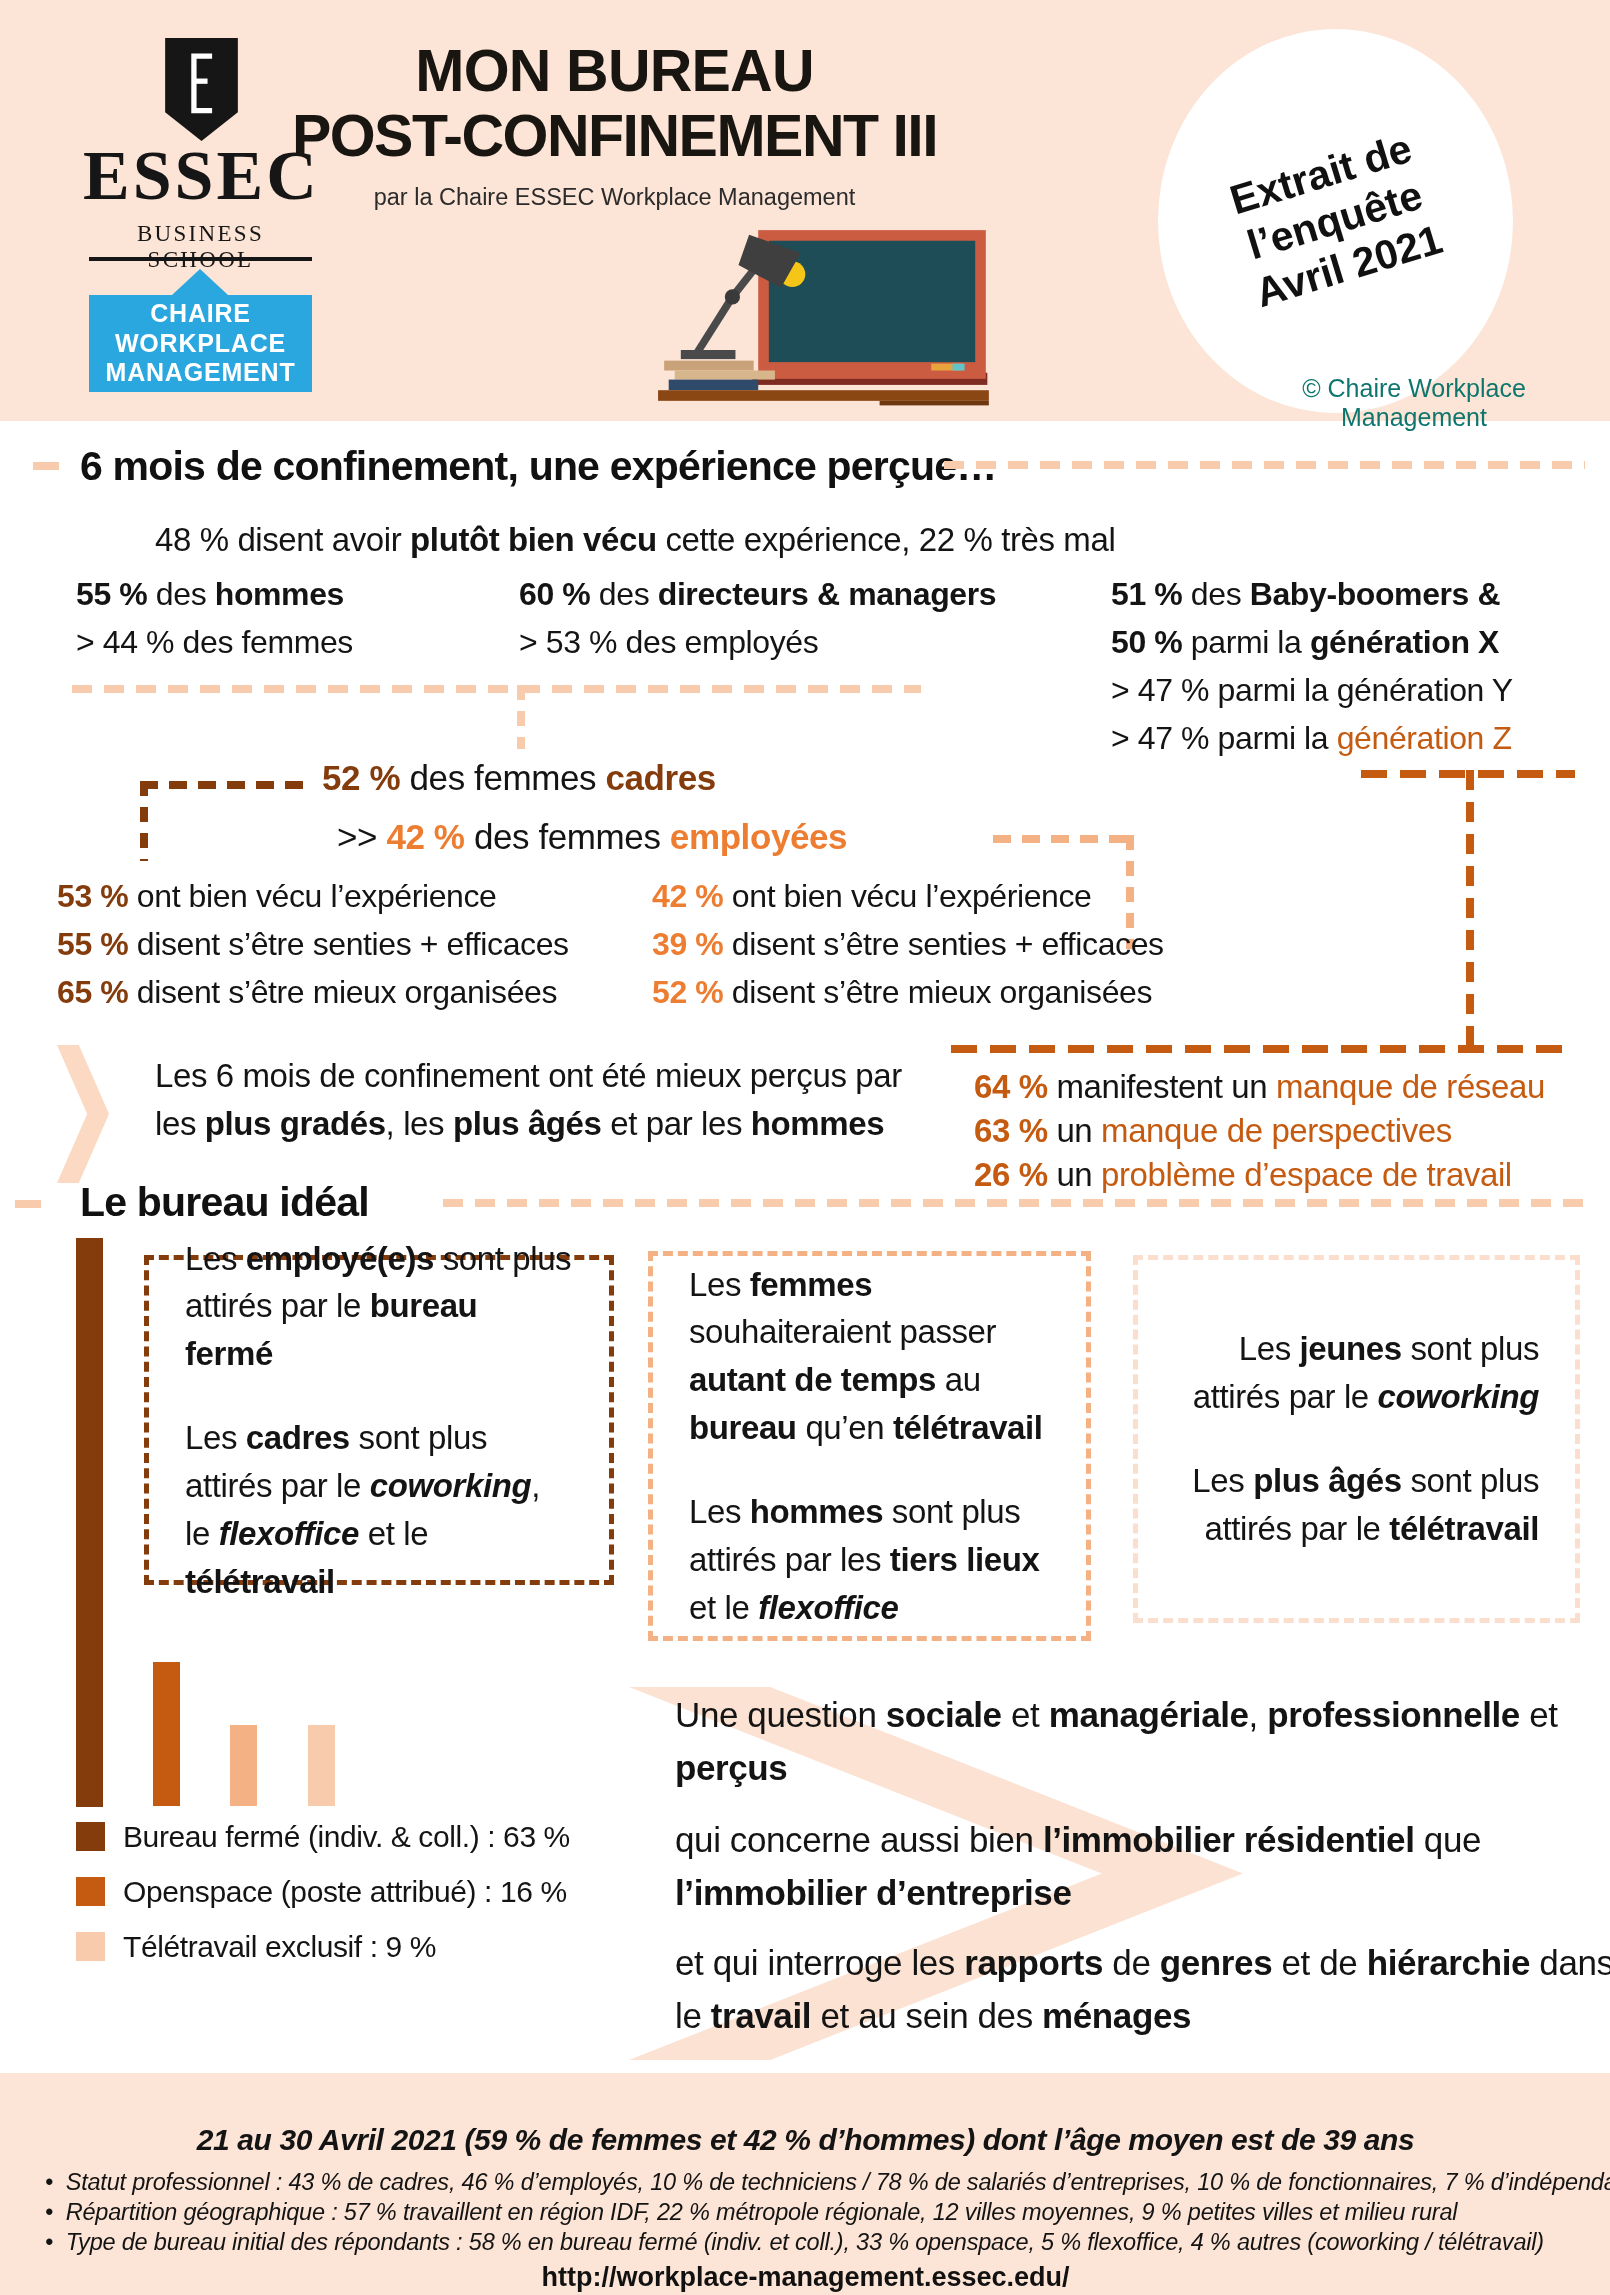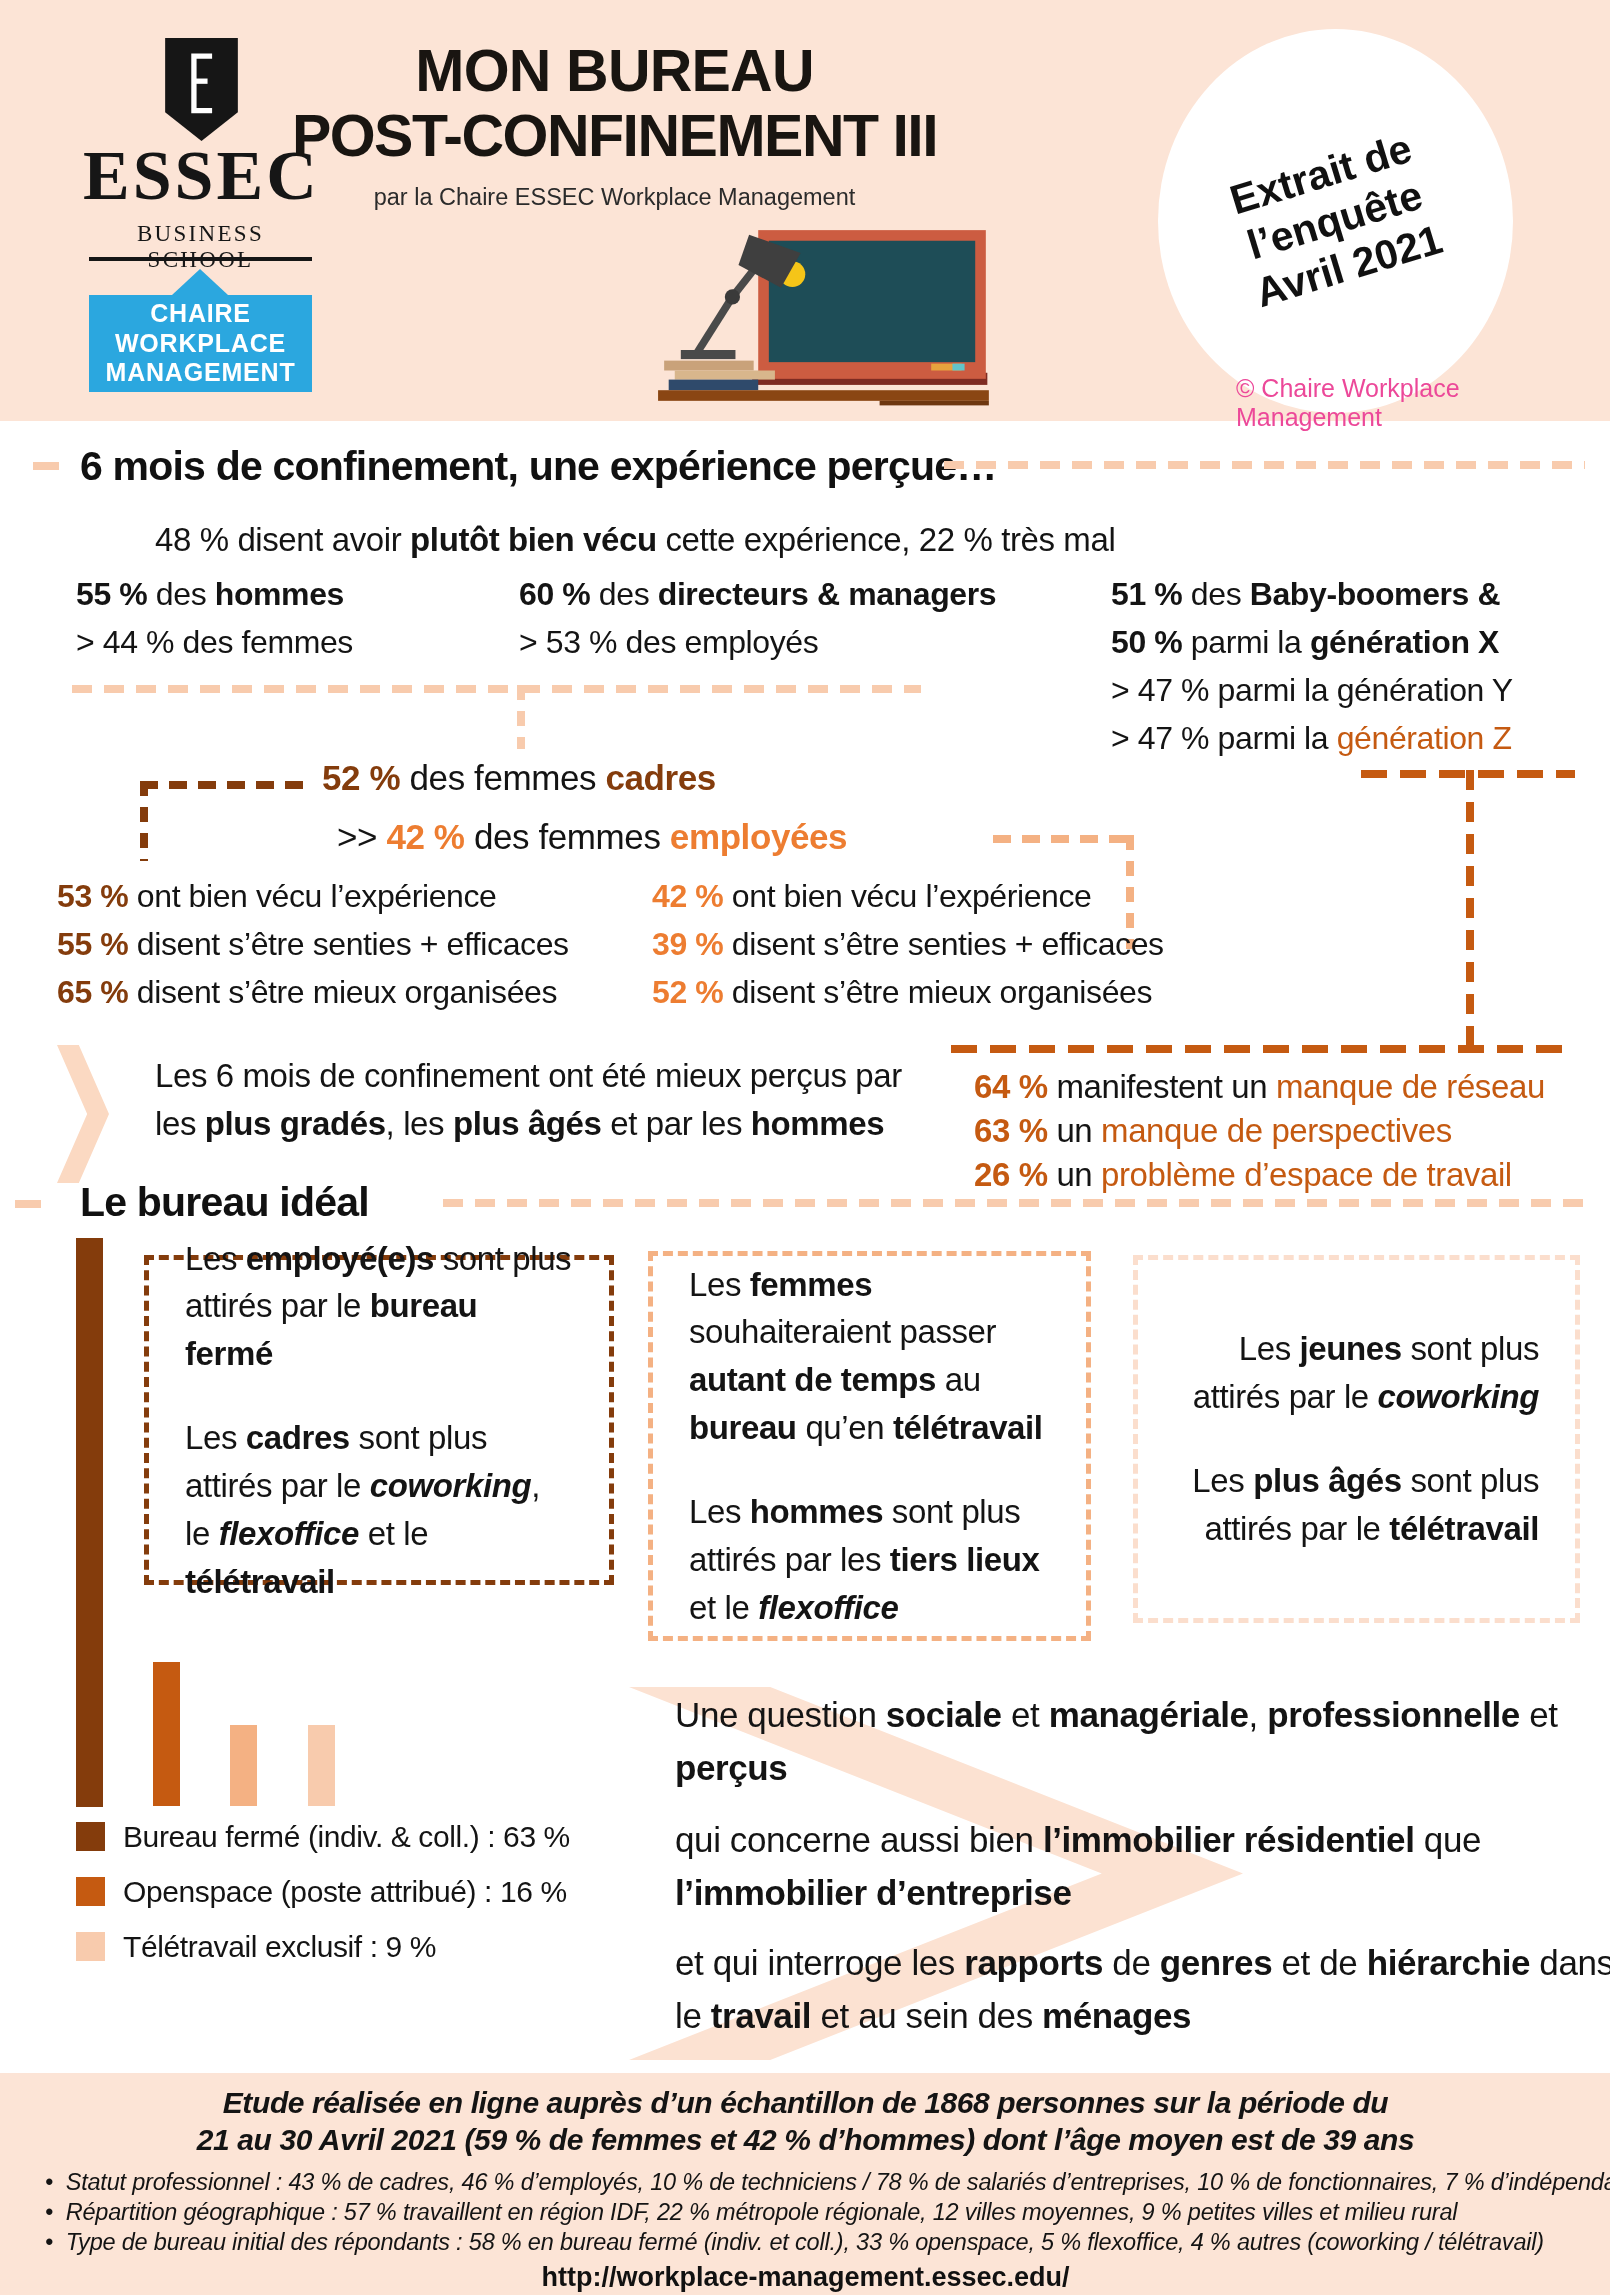--- a/index.html
+++ b/index.html
@@ -99,21 +99,21 @@
   </div>
 
   <div class="abs" style="left:1158px;top:29px;width:355px;height:384px;background:#ffffff;border-radius:50%;display:flex;align-items:center;justify-content:center;">
     <div class="badge-txt" style="transform:rotate(-17deg);">
       <div>Extrait de</div>
       <div>l’enquête</div>
       <div>Avril 2021</div>
     </div>
   </div>
 
-  <div class="abs" style="left:1236px;top:374px;width:356px;font-size:25px;color:#ec4899;">© Chaire Workplace Management</div>
+  <div class="abs" style="left:1236px;top:374px;width:356px;font-size:25px;color:#0f766e;text-align:center;">© Chaire Workplace Management</div>
 
   <div class="abs sec-dash" style="left:33px;top:462px;"></div>
   <div class="abs h1" style="left:80px;top:443px;">6 mois de confinement, une expérience perçue…</div>
   <div class="abs hdash-lt" style="left:944px;top:461px;width:641px;"></div>
 
   <div class="abs txt nowrap" style="left:155px;top:516px;"><span>48 % disent avoir </span><span class="b">plutôt bien vécu</span><span> cette expérience, 22 % très mal</span></div>
 
   <div class="abs stat" style="left:76px;top:570px;">
     <div><span class="b">55 % </span><span>des </span><span class="b">hommes</span></div>
     <div><span>&gt; 44 % des femmes</span></div>
@@ -202,21 +202,20 @@
         <div class="legend-lb"><span>Télétravail exclusif : 9 %</span></div>
       </div>
     </div>
 
   <div class="abs" style="left:629px;top:1687px;width:614px;height:373px;background:#FCE2D2;clip-path:polygon(0% 0%,23% 0%,100% 50%,23% 100%,0% 100%,77% 50%);"></div>
   <div class="abs q" style="left:675px;top:1689px;width:948px;"><span>Une question </span><span class="b">sociale</span><span> et </span><span class="b">managériale</span><span>, </span><span class="b">professionnelle</span><span> et </span><span class="b">perçus</span></div>
   <div class="abs q" style="left:675px;top:1814px;width:948px;"><span>qui concerne aussi bien </span><span class="b">l’immobilier résidentiel</span><span> que </span><span class="b">l’immobilier d’entreprise</span></div>
   <div class="abs q" style="left:675px;top:1937px;width:948px;"><span>et qui interroge les </span><span class="b">rapports</span><span> de </span><span class="b">genres</span><span> et de </span><span class="b">hiérarchie</span><span> dans le </span><span class="b">travail</span><span> et au sein des </span><span class="b">ménages</span></div>
 
   <div class="abs band" style="left:0;top:2073px;width:1611px;height:222px;"></div>
-  <div class="abs ftr-h" style="left:0;top:2086px;width:1611px;">Etude réalisée en ligne auprès d’un échantillon de 1868 personnes sur la période du</div>
   <div class="abs ftr-h" style="left:0;top:2123px;width:1611px;">21 au 30 Avril 2021 (59 % de femmes et 42 % d’hommes) dont l’âge moyen est de 39 ans</div>
 
   <div class="abs" style="left:45px;top:2167px;line-height:1.28;">
     <div class="ftr-b">•&nbsp; <span>Statut professionnel  : 43 % de cadres, 46 % d’employés, 10 % de techniciens / 78 % de salariés d’entreprises, 10 % de fonctionnaires, 7 % d’indépendants</span></div>
     <div class="ftr-b">•&nbsp; <span>Répartition géographique  : 57 % travaillent en région IDF, 22 % métropole régionale, 12 villes moyennes, 9 % petites villes et milieu rural</span></div>
     <div class="ftr-b">•&nbsp; <span>Type de bureau initial des répondants : 58 % en bureau fermé (indiv. et coll.), 33 % openspace, 5 % flexoffice, 4 % autres (coworking / télétravail)</span></div>
   </div>
 
   <div class="abs" style="left:0;top:2262px;width:1611px;text-align:center;font-size:27px;font-weight:700;color:#111;">http://workplace-management.essec.edu/</div>
 

